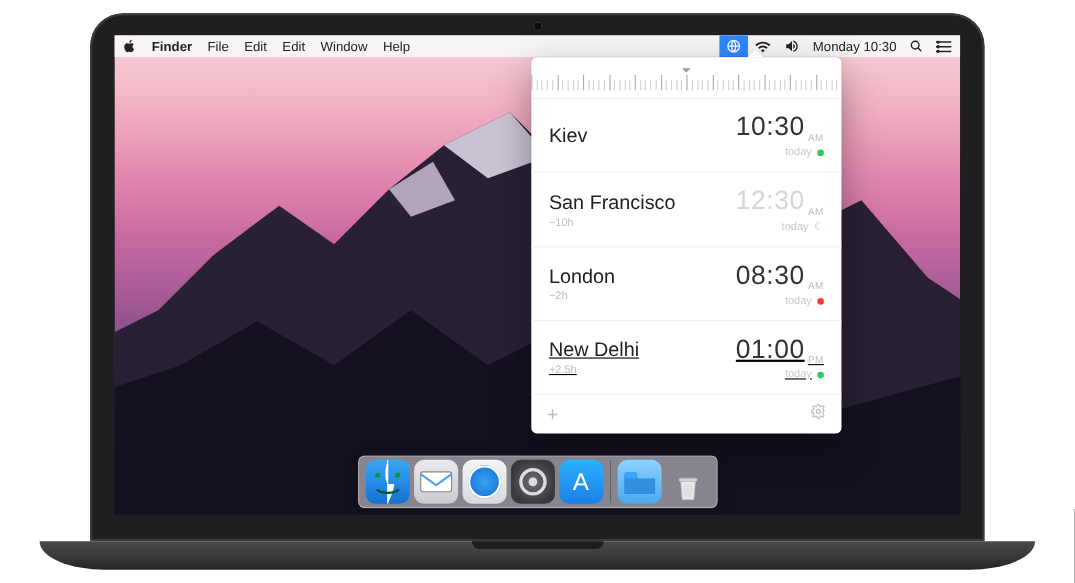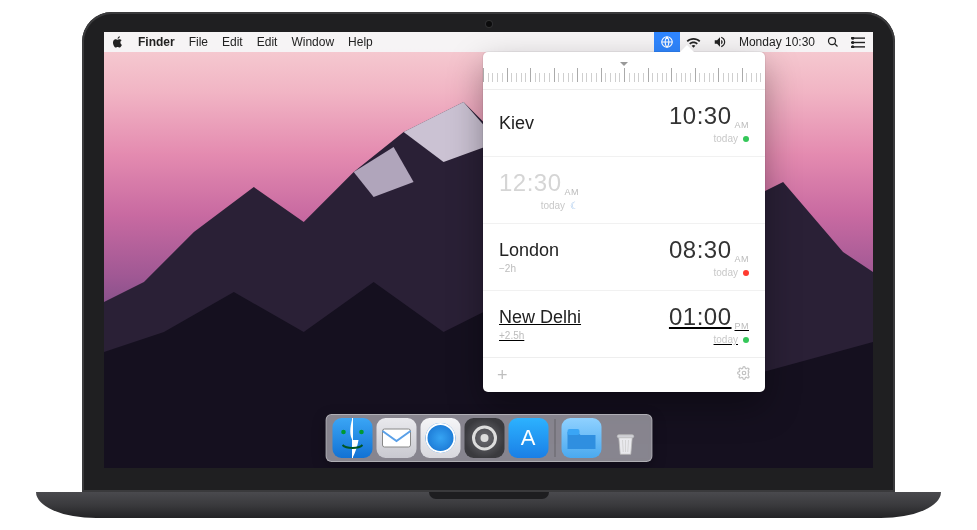--- a/index.html
+++ b/index.html
@@ -276,20 +276,24 @@
                   <span class="time">10:30</span>
                   <span class="ampm">AM</span>
                 </div>
                 <div class="sub">
                   <span>today</span>
                   <span class="dot green"></span>
                 </div>
               </div>
             </div>
             <div class="row">
+              <div class="left-col">
+                <div class="city">San Francisco</div>
+                <div class="offset">−10h</div>
+              </div>
               <div class="right-col">
                 <div class="time-line">
                   <span class="time dim">12:30</span>
                   <span class="ampm">AM</span>
                 </div>
                 <div class="sub">
                   <span>today</span>
                   <span class="marker-moon">☾</span>
                 </div>
               </div>

